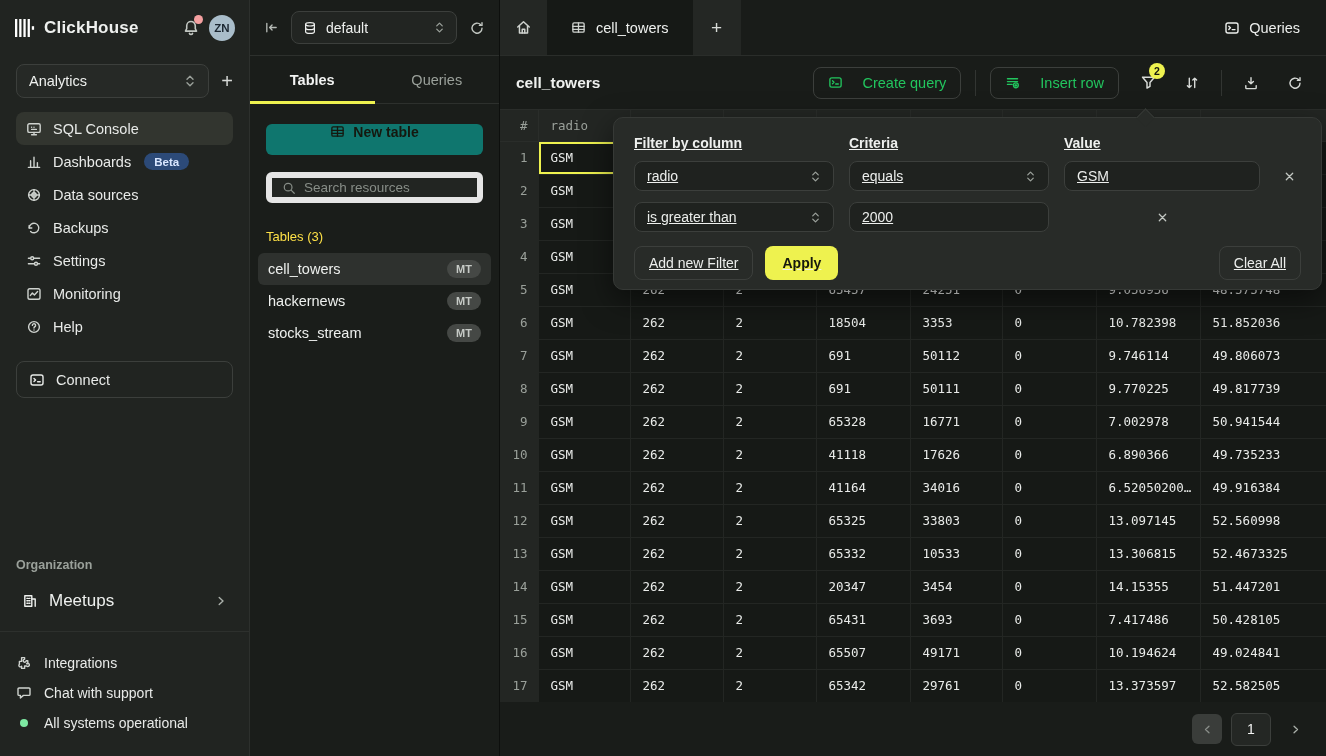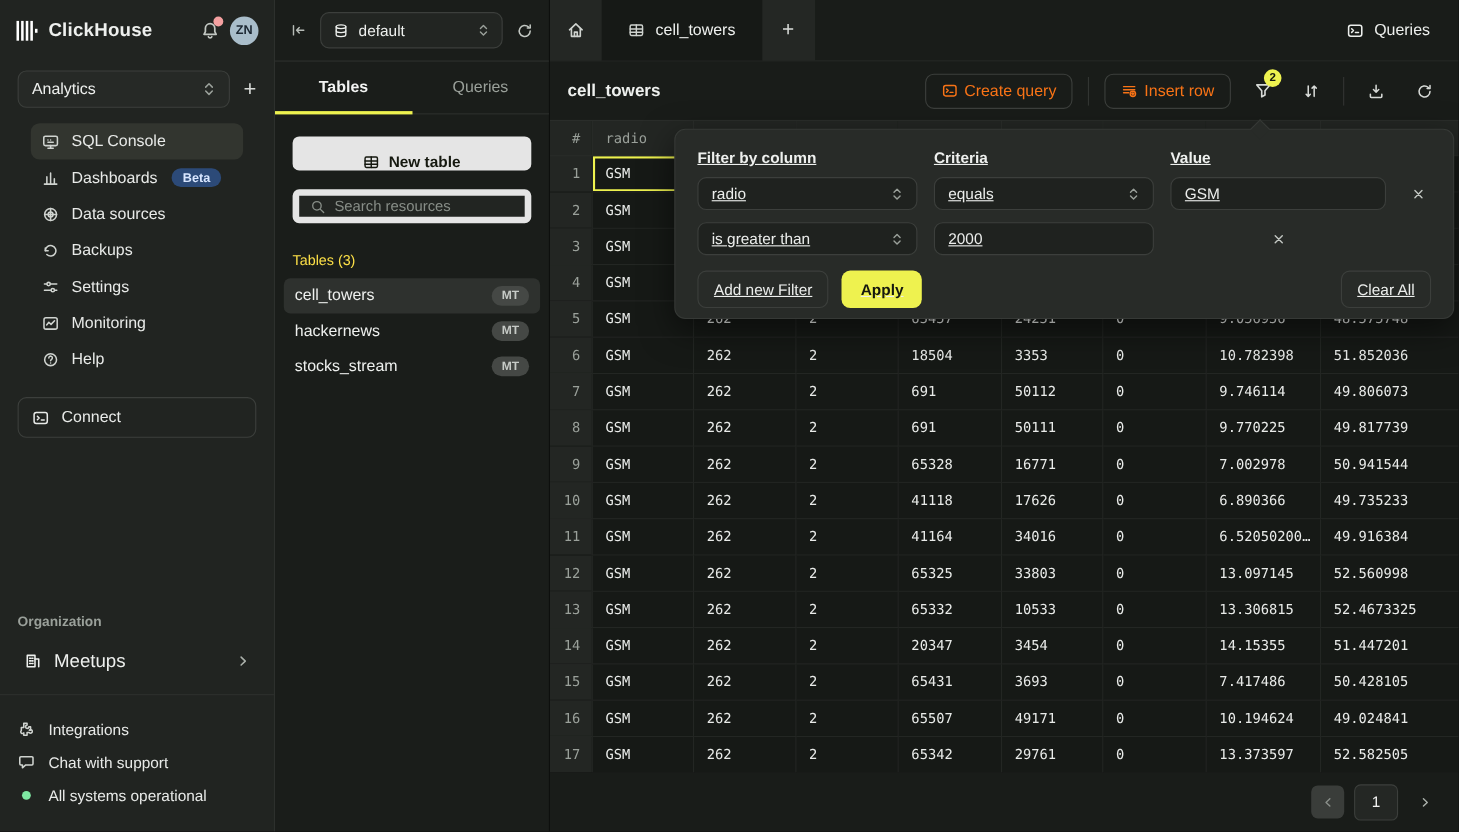--- a/index.html
+++ b/index.html
@@ -23,21 +23,21 @@
   .notif-dot { position:absolute; right:-3px; top:-4px; width:9px; height:9px; border-radius:50%; background:#f4a0a0; }
   .avatar { width:26px; height:26px; border-radius:50%; background:#a9bdca; color:#1b2631;
     font-size:11.5px; font-weight:700; display:flex; align-items:center; justify-content:center; }
 
   .workspace-row { display:flex; align-items:center; gap:12px; padding:8px 16px 14px; flex:0 0 auto; }
   .workspace-select { flex:1; height:34px; background:#262926; border:1px solid #3c3f3c; border-radius:8px;
     display:flex; align-items:center; padding:0 12px; gap:8px; font-size:14.5px; }
   .updown { margin-left:auto; color:#9aa09a; }
   .plus-btn { color:#d7dad7; font-size:20px; font-weight:400; line-height:1; background:none; border:none; cursor:pointer; }
 
-  .nav { padding:0 28px; flex:0 0 auto;text-align:center; }
+  .nav { padding:0 16px; flex:0 0 auto;text-align:center; }
   .nav-item { height:33px; border-radius:8px; display:flex; align-items:center; gap:11px;
     padding:0 10px; font-size:14.5px; color:#e8eae8; cursor:pointer; }
   .nav-item .nicon { color:#cfd3cf; display:flex; }
   .nav-item.active { background:#32352f; }
   .badge-beta { background:#2c4a78; color:#d8e6ff; font-size:11.5px; font-weight:600;
     border-radius:10px; padding:2.5px 10px; margin-left:2px; }
 
   .connect-btn { margin:18px 16px 0; height:37px; border:1px solid #3c3f3c; border-radius:8px;
     display:flex; align-items:center; gap:11px; padding:0 12px; font-size:14.5px; background:transparent; color:#e8eae8; cursor:pointer; }
 
@@ -59,22 +59,22 @@
   .db-select { flex:1; height:33px; background:#222522; border:1px solid #3c3f3c; border-radius:8px;
     display:flex; align-items:center; gap:9px; padding:0 11px; font-size:14px; cursor:pointer; }
   .icon-btn { background:none; border:none; color:#c2c7c2; cursor:pointer; display:flex; align-items:center; justify-content:center; }
 
   .explorer-tabs { display:flex; height:48px; border-bottom:1px solid #2d302d; flex:0 0 auto; }
   .etab { flex:1; display:flex; align-items:center; justify-content:center; font-size:14.5px;
     color:#9aa09a; cursor:pointer; position:relative; }
   .etab.active { color:#f2f3f2; font-weight:600; }
   .etab.active::after { content:""; position:absolute; left:0; right:0; bottom:-1px; height:3px; background:#eef24f; }
 
-  .new-table-btn { margin:20px 16px 0; height:31px; background:#e5e5e5; color:#15180f; border:none; border-radius:6px;
-    font-size:14px; font-weight:600; display:flex; align-items:flex-end; justify-content:center; gap:8px; cursor:pointer; flex:0 0 auto; }
+  .new-table-btn { margin:20px 16px 0; height:31px; background:#0f766e; color:#15180f; border:none; border-radius:6px;
+    font-size:14px; font-weight:600; display:flex; align-items:flex-start; justify-content:center; gap:8px; cursor:pointer; flex:0 0 auto; }
   .search-box { margin:17px 16px 0; height:31px; background:#222522; border:6px solid #e5e5e5; border-radius:6px;
     display:flex; align-items:center; gap:8px; padding:0 10px; color:#878d87; flex:0 0 auto; }
   .search-box input { background:none; border:none; outline:none; color:#d7dad7; font-size:13.5px; width:100%;
     font-family:"Liberation Sans",sans-serif; }
   .search-box input::placeholder { color:#878d87; }
 
   .tables-label { margin:26px 16px 9px; color:#fde047; font-size:13px; flex:0 0 auto; }
   .table-item { margin:0 8px; height:32px; border-radius:6px; display:flex; align-items:center;
     padding:0 10px; font-size:14.5px; cursor:pointer; }
   .table-item.active { background:#2e312e; }
@@ -89,22 +89,22 @@
   .file-tab { background:#161916; display:flex; align-items:center; gap:10px; padding:0 24px; font-size:14.5px; cursor:pointer; }
   .file-tab .nicon { color:#cfd3cf; }
   .newtab-btn { width:48px; display:flex; align-items:center; justify-content:center; font-size:19px; color:#d7dad7; cursor:pointer; }
   .queries-btn { margin-left:auto; align-self:center; margin-right:26px; display:flex; align-items:center; gap:9px;
     font-size:14.5px; color:#eceeec; background:none; border:none; cursor:pointer; }
 
   .toolbar { height:54px; background:#191c19; border-bottom:1px solid #2a2d2a; display:flex; align-items:center;
     padding:0 16px; flex:0 0 auto; }
   .tb-title { font-size:15.5px; font-weight:700; }
   .tb-actions { margin-left:auto; display:flex; align-items:center; gap:14px; }
-  .tb-btn { height:32px; border:1px solid #3c3f3c; border-radius:8px; background:transparent; color:#f97316;
-    font-size:14.5px; display:flex; align-items:center; gap:6px; padding:0 14px; cursor:pointer; font-family:inherit; }
+  .tb-btn { height:32px; border:1px solid #3c3f3c; border-radius:8px; background:transparent; color:#22c55e;
+    font-size:14.5px; display:flex; align-items:center; gap:20px; padding:0 14px; cursor:pointer; font-family:inherit; }
   .v-div { width:1px; height:26px; background:#323532; }
   .tb-icon { position:relative; width:30px; height:30px; display:flex; align-items:center; justify-content:center;
     color:#d7dad7; background:none; border:none; cursor:pointer; }
   .filter-count { position:absolute; top:-5px; right:-2px; min-width:16px; height:16px; border-radius:8px;
     background:#eef24f; color:#15180f; font-size:10.5px; font-weight:700; display:flex; align-items:center; justify-content:center; padding:0 4px; }
 
   
   .grid-area { position:relative; height:592px; background:#141614; overflow:hidden; flex:0 0 auto; }
   table.grid { border-collapse:collapse; table-layout:fixed; width:826px;
     font-family:"DejaVu Sans Mono","Liberation Mono",monospace; font-size:12.5px; }

